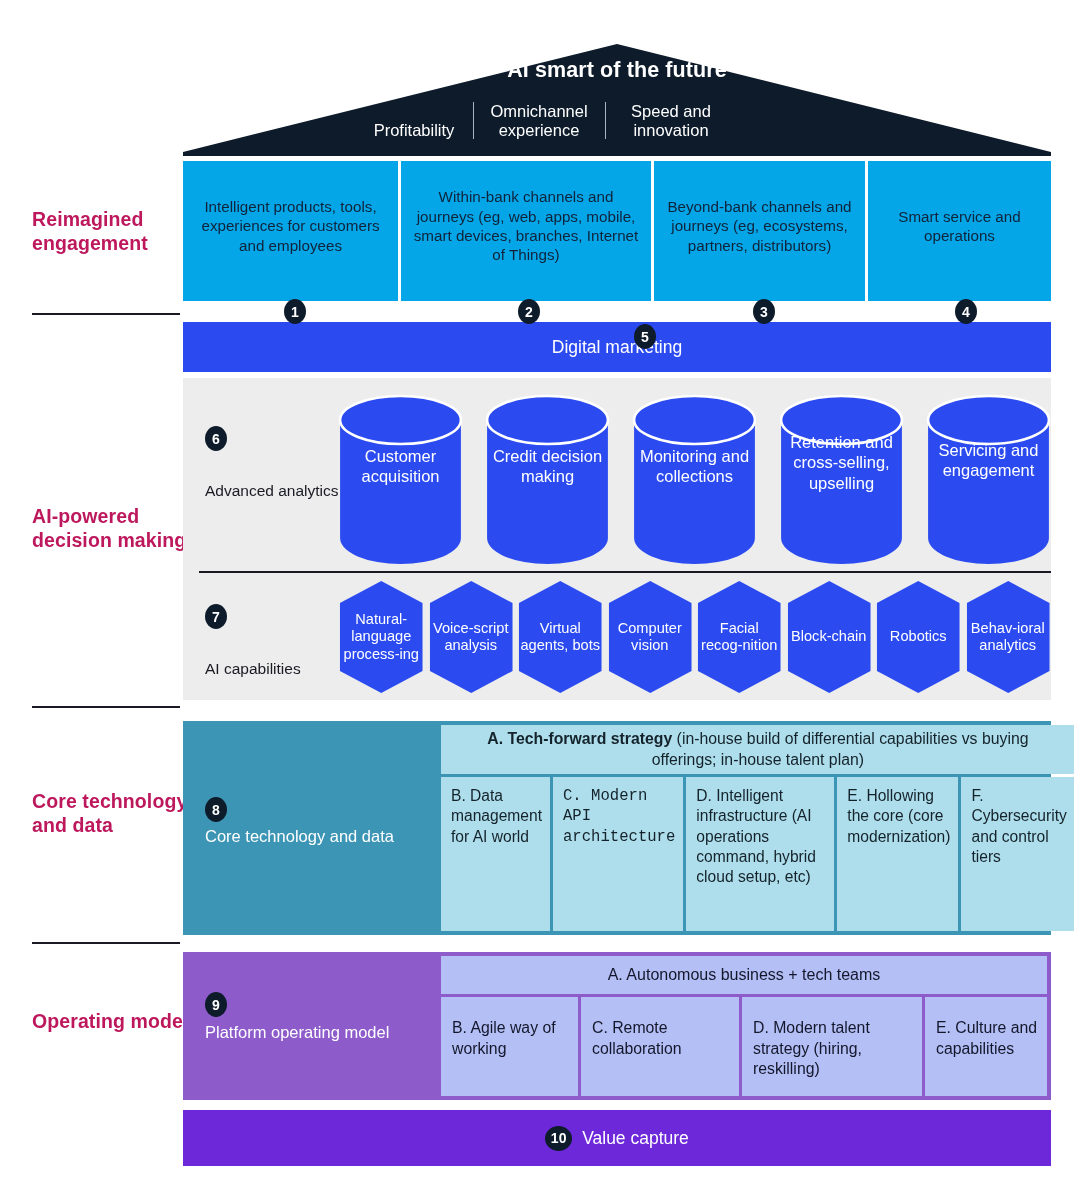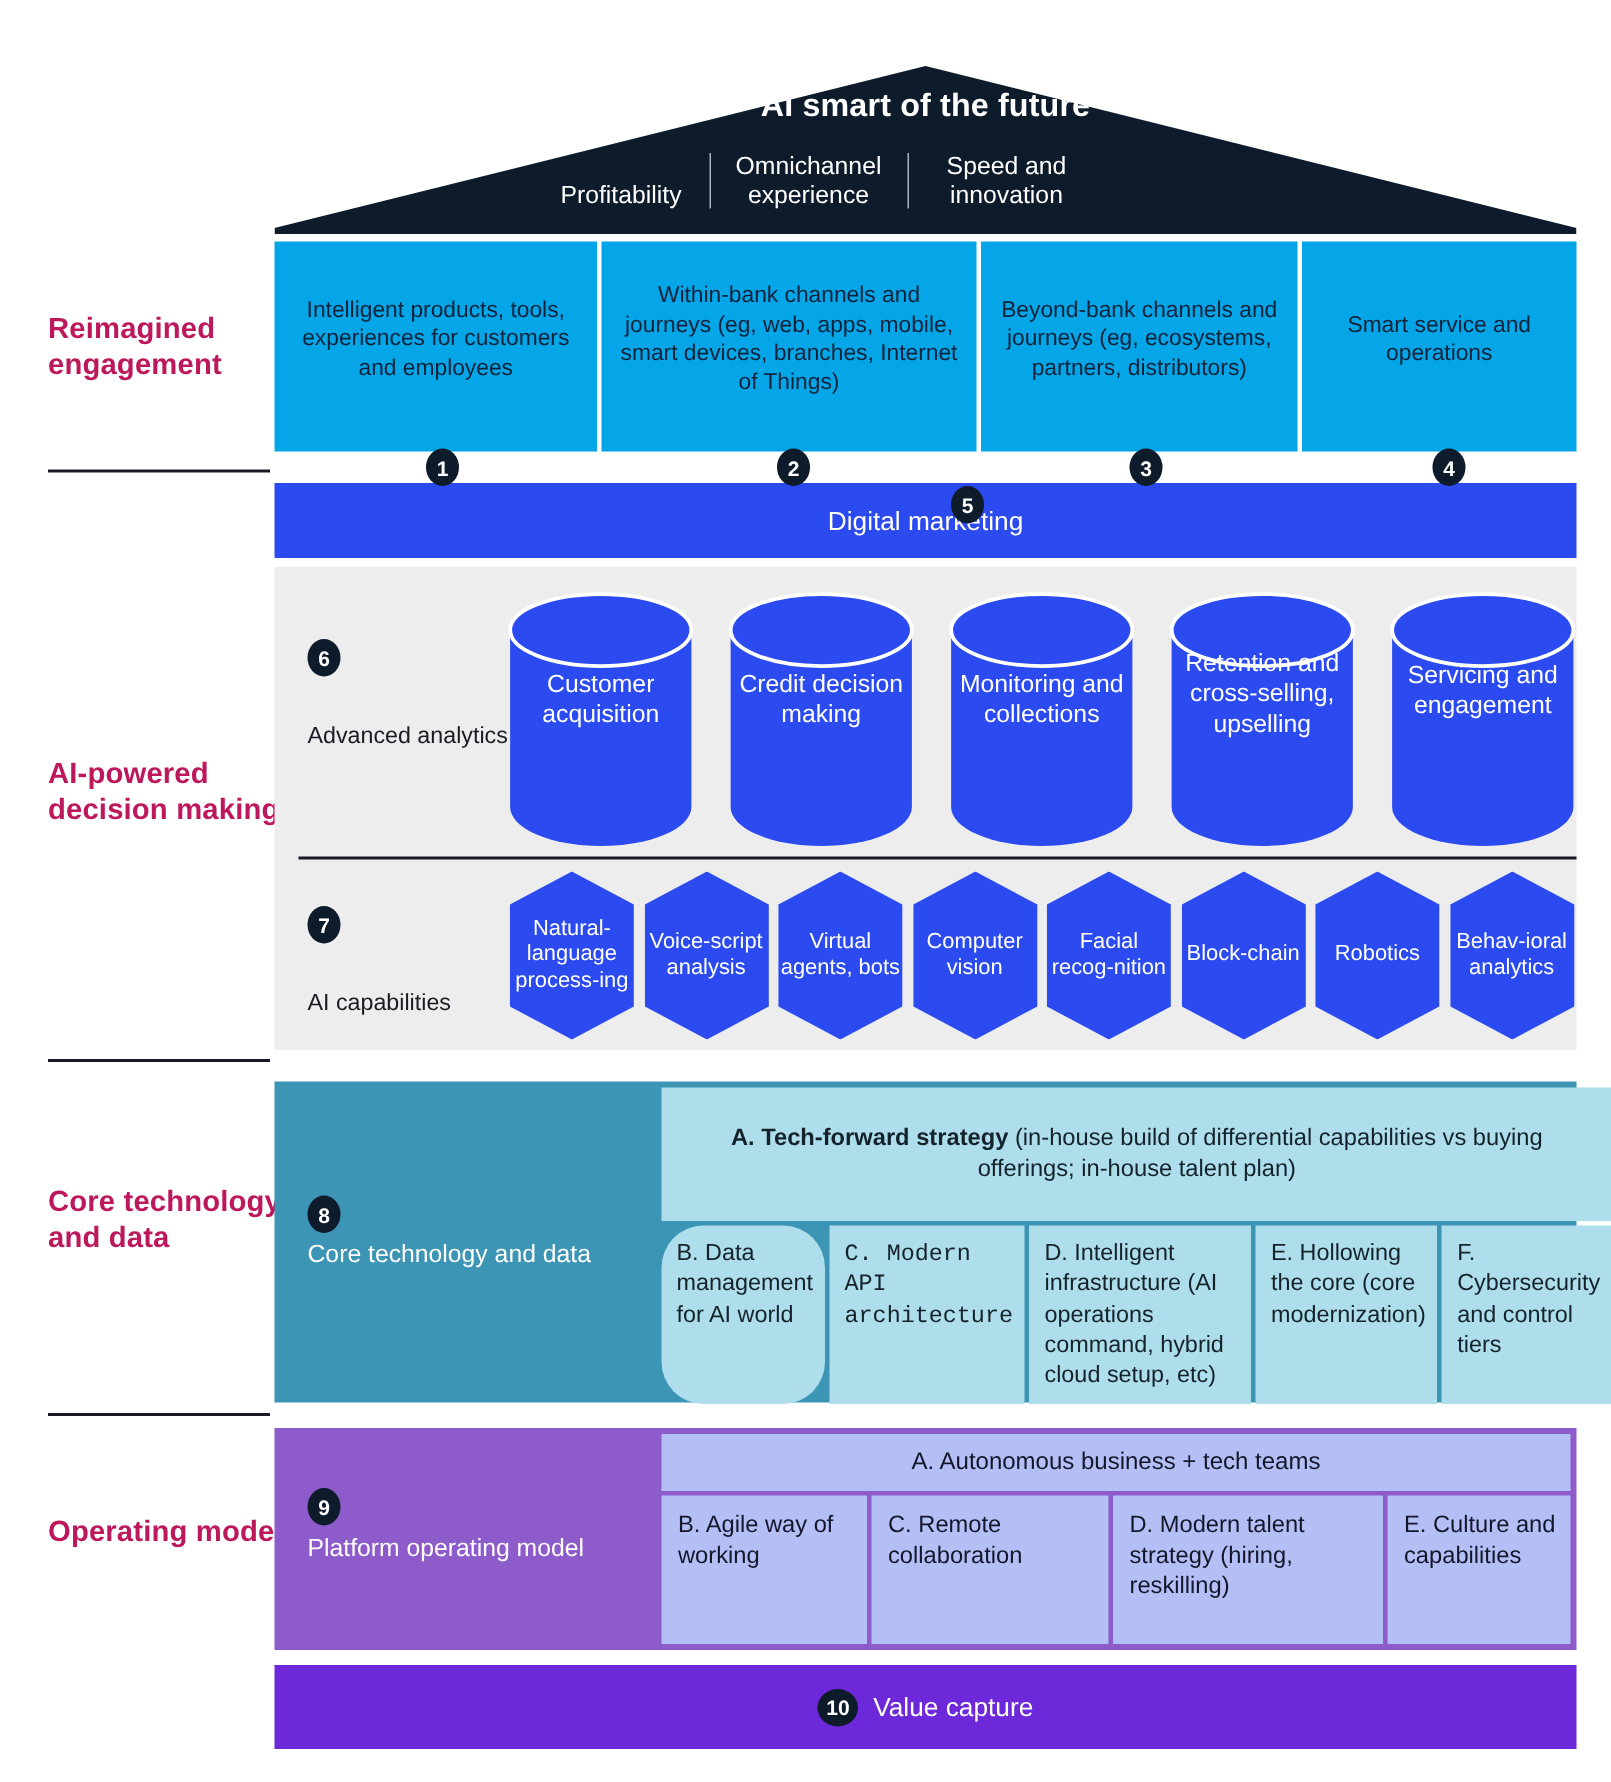--- a/index.html
+++ b/index.html
@@ -211,32 +211,32 @@
     line-height: 1.28;
     width: 200px;
   }
   .core-right { flex: 1 1 auto; padding: 4px 4px 4px 0; display: flex; flex-direction: column; gap: 3px; }
   .core-top {
     background: #AEDDEB;
     color: #14232b;
     font-size: 15.8px;
     line-height: 1.3;
     text-align: center;
-    padding: 24px 14px;
+    padding: 4px 14px;
   }
   .core-top b { font-weight: bold; }
   .core-cols { flex: 1 1 auto; display: flex; gap: 3px; }
   .core-col {
     background: #AEDDEB;
     color: #14232b;
     font-size: 15.6px;
     line-height: 1.3;
     padding: 9px 8px 9px 10px;
   }
-  .core-col.k0 { flex: 0 0 108px; border-radius: 28px; }
+  .core-col.k0 { flex: 0 0 108px; }
   .core-col.k1 { flex: 0 0 111px; font-family: Liberation Mono, monospace; }
   .core-col.k2 { flex: 0 0 148px; }
   .core-col.k3 { flex: 0 0 117px; }
   .core-col.k4 { flex: 1 1 auto; }
 
   
   #row-ops { top: 952px; height: 148px; background: #8E5BCB; display: flex; }
   .ops-left { flex: 0 0 258px; position: relative; }
   .ops-left .ol-txt {
     position: absolute;
@@ -253,21 +253,21 @@
     font-size: 16px;
     text-align: center;
     padding: 10px;
   }
   .ops-cols { flex: 1 1 auto; display: flex; gap: 3px; }
   .ops-col {
     background: #B3BFF5;
     color: #14172b;
     font-size: 15.8px;
     line-height: 1.3;
-    padding: 10px 8px 8px 11px;
+    padding: 21px 8px 8px 11px;
   }
   .ops-col.m0 { flex: 0 0 137px; }
   .ops-col.m1 { flex: 0 0 158px; }
   .ops-col.m2 { flex: 0 0 180px; }
   .ops-col.m3 { flex: 1 1 auto; }
 
   
   #row-value {
     top: 1110px; height: 56px;
     background: #6d28d9;

